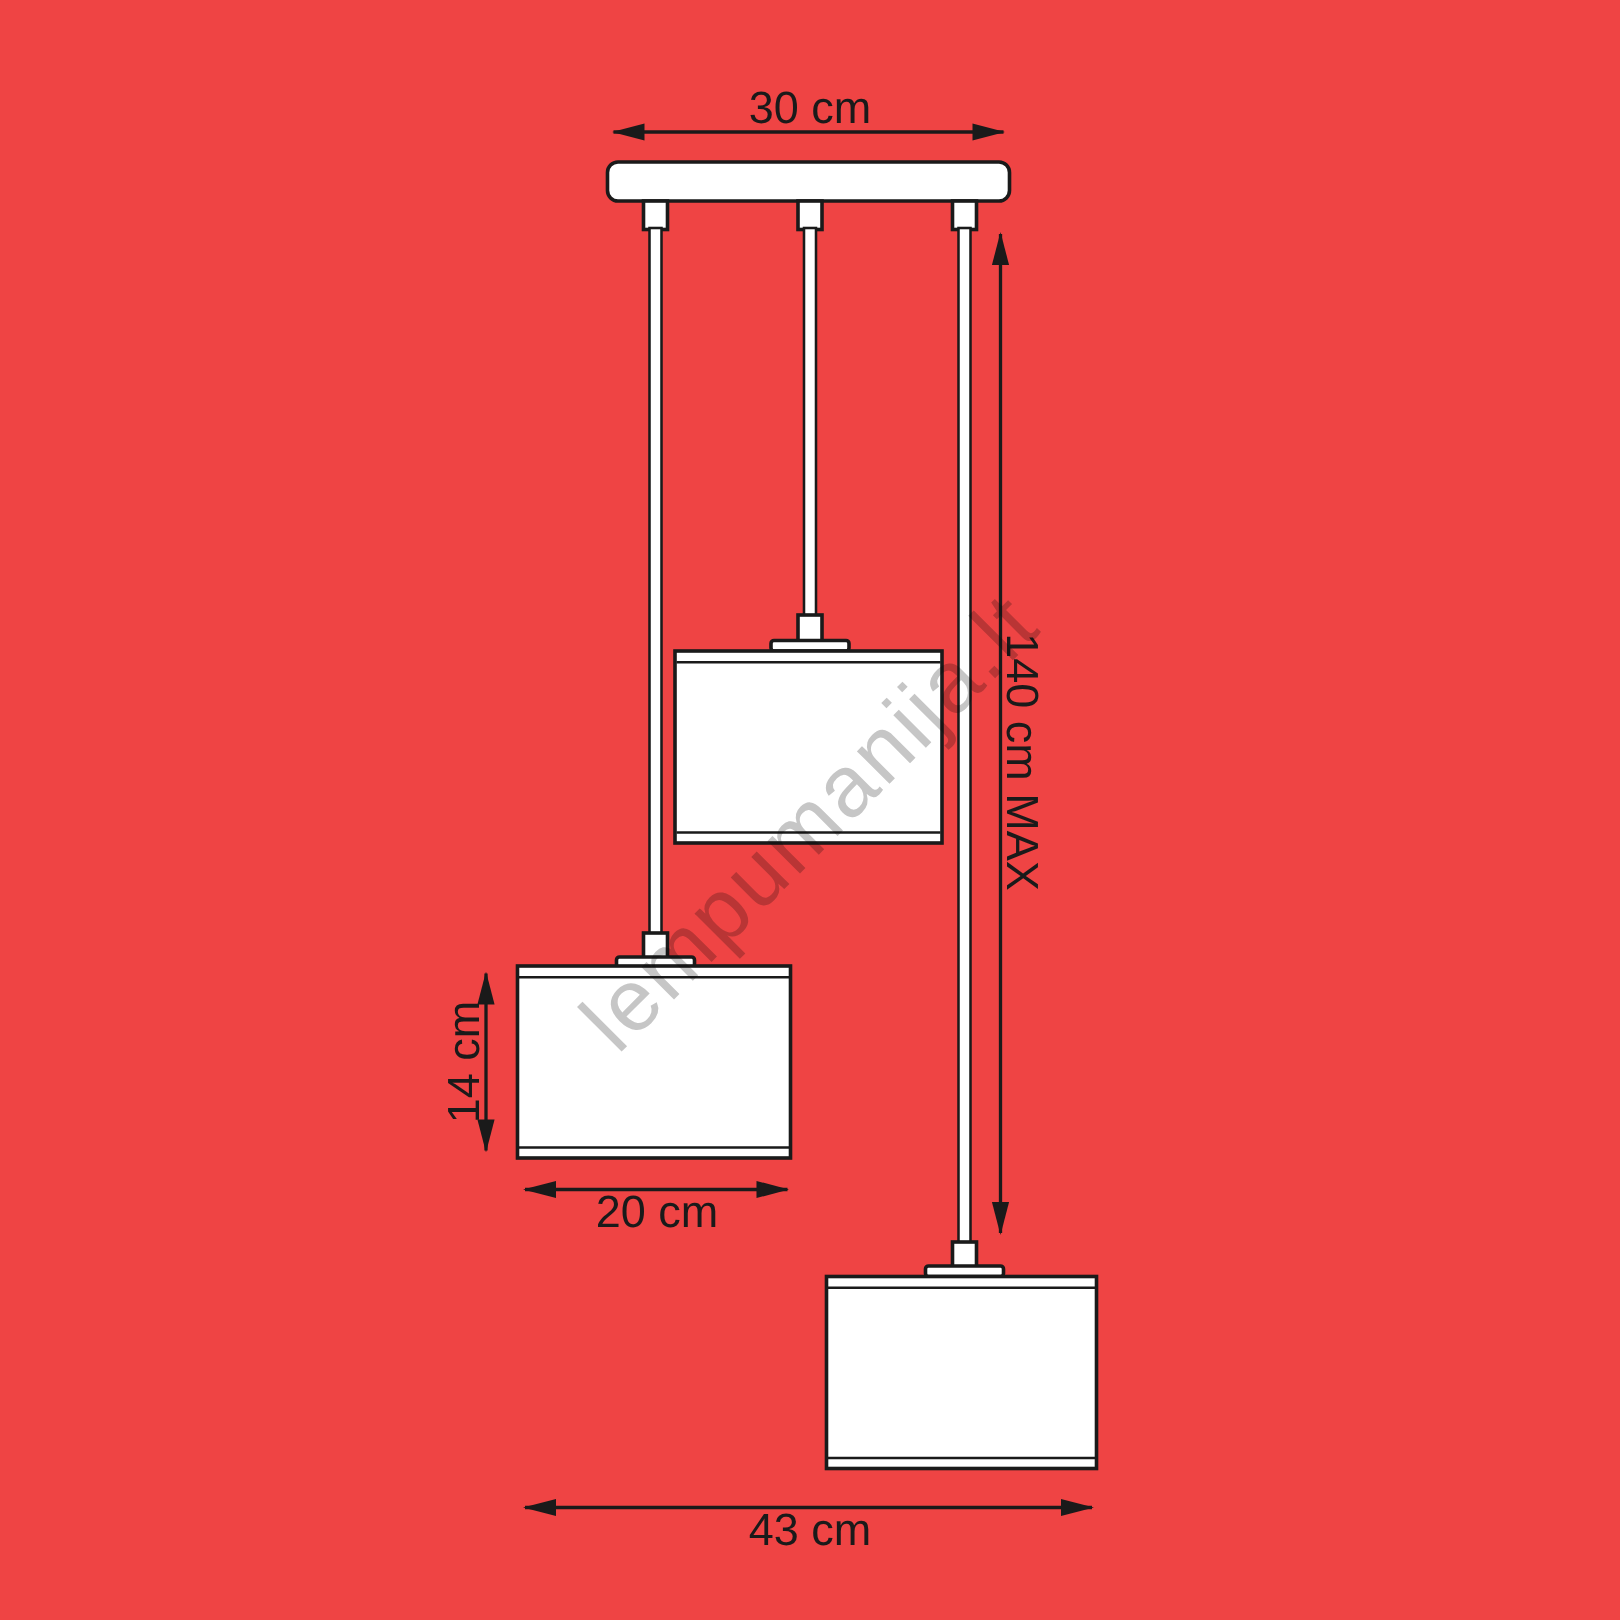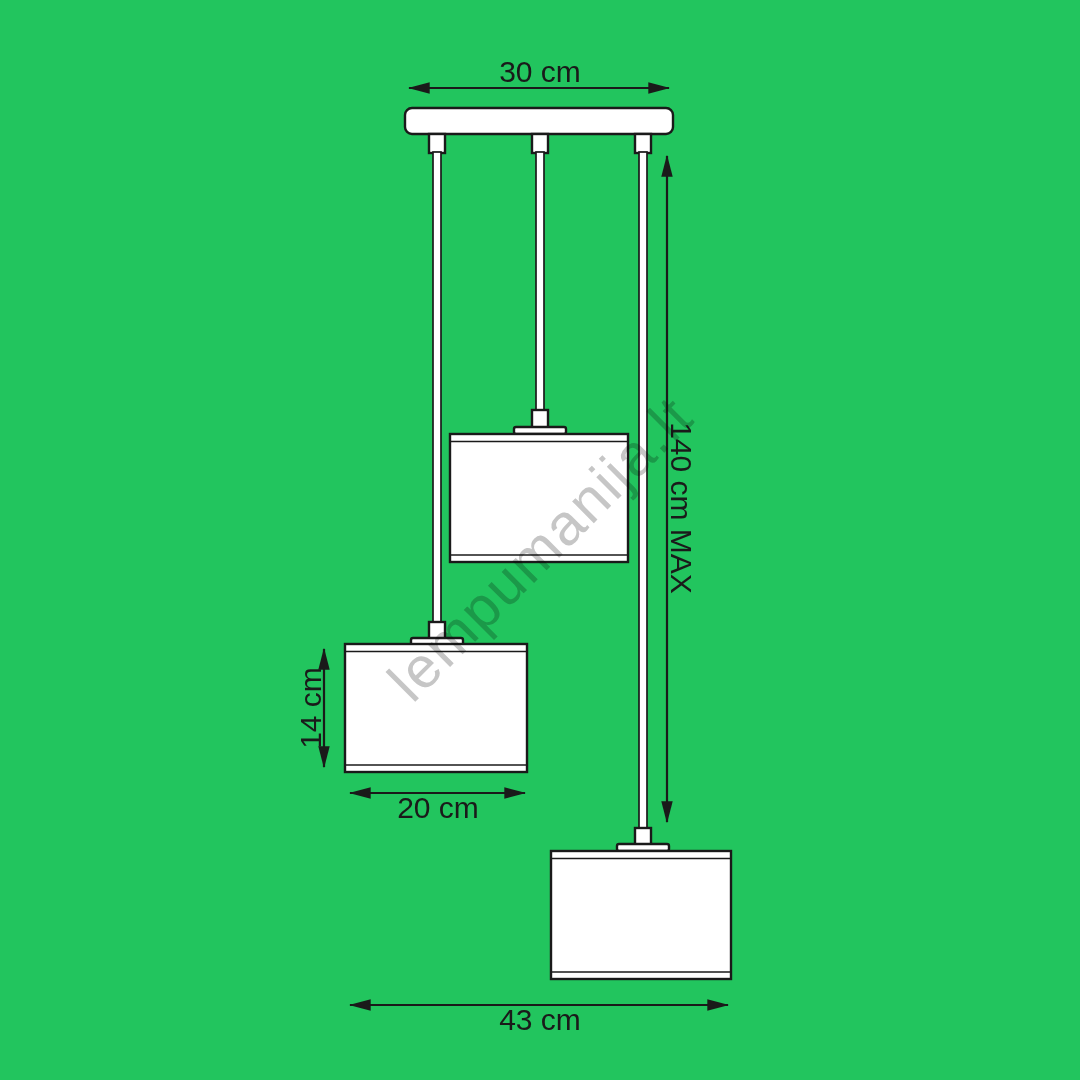--- a/index.html
+++ b/index.html
@@ -7,21 +7,21 @@
     padding: 0;
     background: #ffffff;
     width: 1080px;
     height: 1080px;
     overflow: hidden;
   }
   #canvas {
     position: relative;
     width: 1080px;
     height: 1080px;
-    background: #22c55e;
+    background: #ef4444;
   }
   svg { display: block; }
 
   .outline {            
     fill: #ffffff;
     stroke: #1a1a1a;
     stroke-width: 2.4;
   }
   .cord {
     fill: #ffffff;

